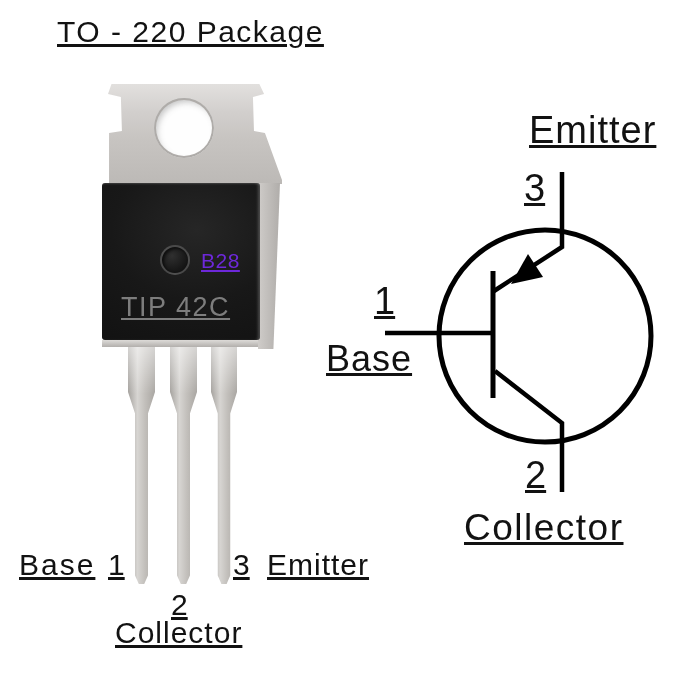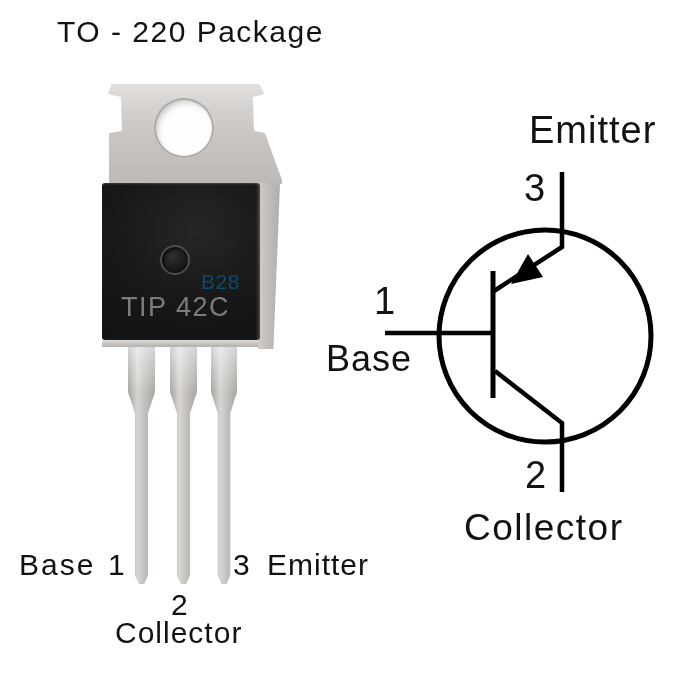--- a/index.html
+++ b/index.html
@@ -3,20 +3,21 @@
 <meta charset="utf-8">
 <style>
   html,body { margin:0; padding:0; background:#ffffff; }
   #stage {
     position:relative; width:691px; height:691px; background:#ffffff;
     overflow:hidden; font-family:"Liberation Sans", sans-serif;
   }
   .lbl {
     position:absolute; line-height:1; color:#121212; white-space:nowrap;
     font-family:"Liberation Sans", sans-serif;
+    text-decoration:underline;
   }
 
   
   .metal-tab {
     position:absolute; left:108px; top:84px; width:174px; height:100px;
     background:linear-gradient(180deg,#e2e0de 0%, #d2cfcd 28%, #c7c4c1 55%, #bcb9b6 100%);
     clip-path:polygon(2% 0%, 87% 0%, 89.7% 10%, 83.3% 13%, 83.9% 47%, 90.2% 49%,
                       100% 96%, 100% 100%, 0.6% 100%, 0.6% 49%, 8% 47%, 7.4% 13%, 0% 10%);
   }
   .tab-sliver {
@@ -42,21 +43,21 @@
     background:linear-gradient(180deg,#dddbd8,#b2afac); z-index:4;
   }
   .logo-circle {
     position:absolute; left:160px; top:245px; width:26px; height:26px;
     border-radius:50%;
     border:2px solid rgba(125,125,125,.5);
     background:radial-gradient(circle at 38% 34%, #303030, #141414 72%);
     box-shadow:inset 2px 2px 3px rgba(0,0,0,.6);
   }
   .part-marking { color:#7d7d7d; font-size:27px; letter-spacing:1.5px; z-index:5; }
-  .marking-code { color:#0c4a6e; font-size:21px; letter-spacing:0.5px; z-index:5;margin-top:21px; }
+  .marking-code { color:#6d28d9; font-size:21px; letter-spacing:0.5px; z-index:5; }
 
   .leg {
     position:absolute; top:344px; height:240px; width:27px; z-index:2;
     background:linear-gradient(90deg,#a5a29e 0%, #d7d5d2 35%, #c3c0bc 62%, #a9a6a2 100%);
     clip-path:polygon(0% 0%, 100% 0%, 100% 20%, 74% 29%, 74% 96.5%,
                       60% 100%, 40% 100%, 26% 96.5%, 26% 29%, 0% 20%);
   }
   .leg-shine {
     position:absolute; top:0; left:0; width:100%; height:50px;
     background:linear-gradient(180deg, rgba(255,255,255,.55), rgba(255,255,255,0));

